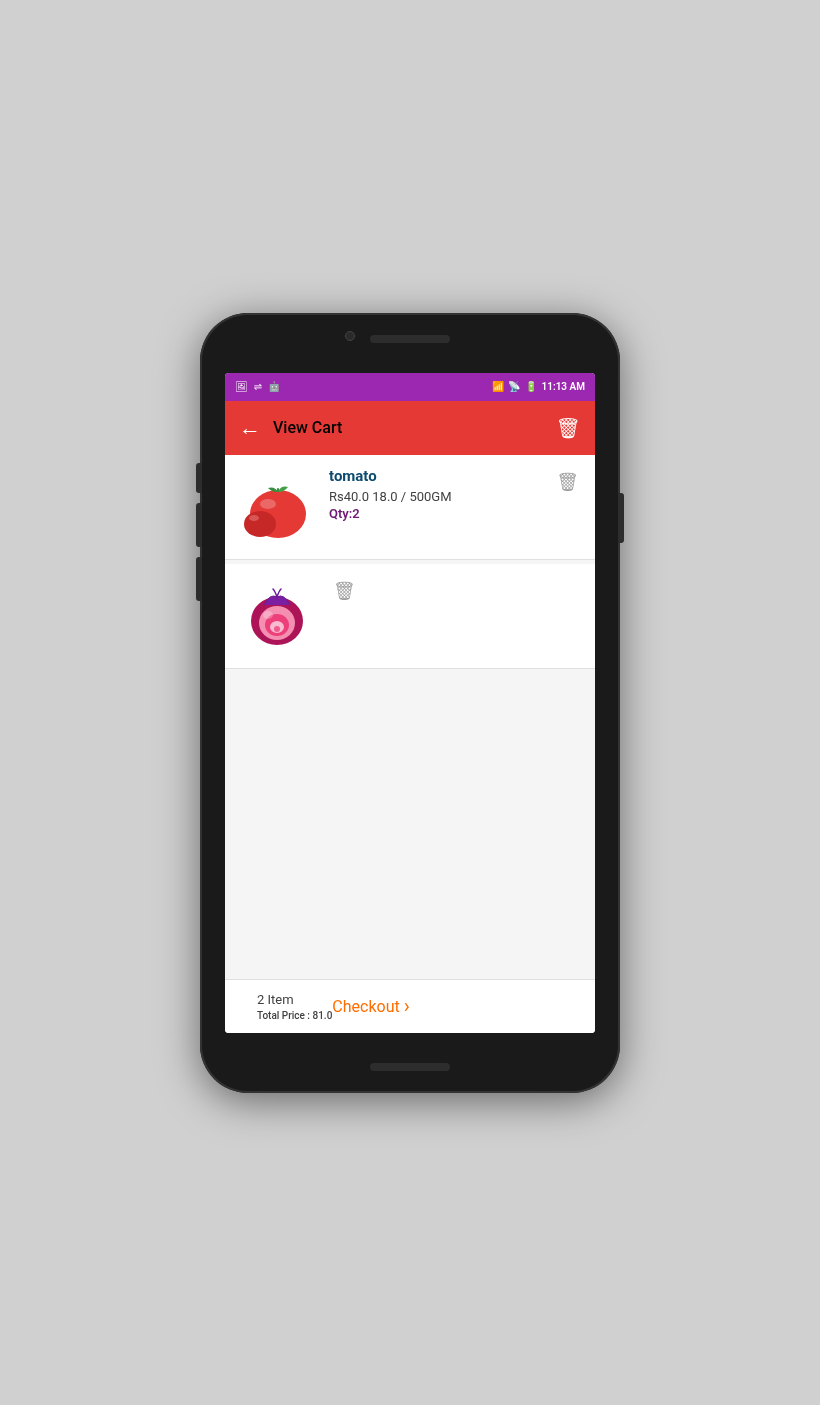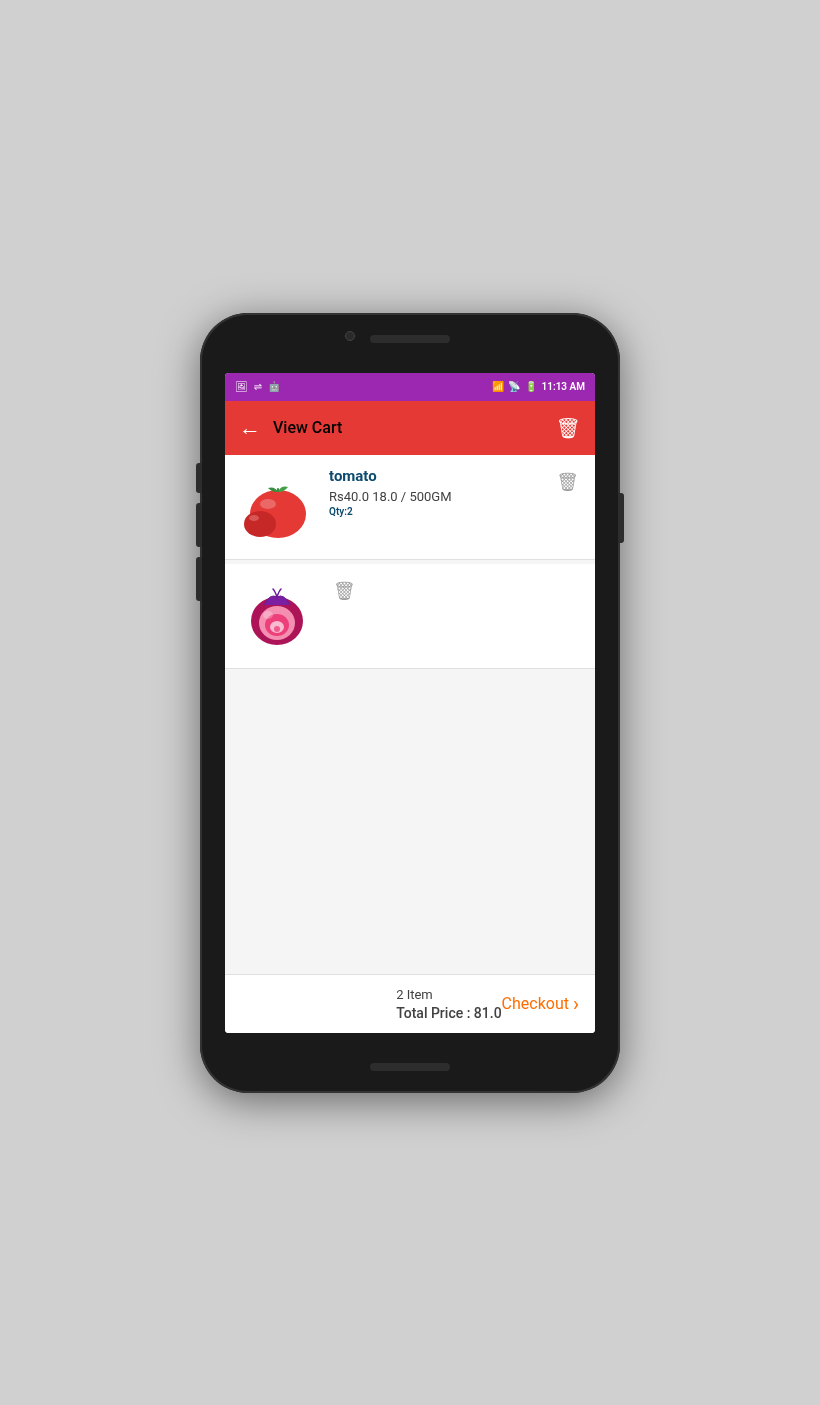--- a/index.html
+++ b/index.html
@@ -177,61 +177,61 @@
       margin-bottom: 4px;
     }
 
     .item-price {
       font-size: 13px;
       color: #424242;
       margin-bottom: 2px;
     }
 
     .item-qty {
-      font-size: 10px;
-      color: #0c4a6e;
+      font-size: 13px;
+      color: #701a75;
       font-weight: 600;
     }
 
     .item-delete {
       color: #9e9e9e;
       font-size: 18px;
       cursor: pointer;
       padding: 4px;
     }
 
     .spacer {
       flex: 1;
       background: #f5f5f5;
     }
 
     
     .footer {
       background: white;
-      padding: 12px 16px;
+      padding: 12px 32px;
       border-top: 1px solid #e0e0e0;
       display: flex;
       align-items: center;
-      justify-content: flex-end;
+      justify-content: flex-start;
       flex-shrink: 0;
     }
 
     .footer-info {
       display: flex;
       flex-direction: column;
     }
 
     .footer-item-count {
       font-size: 13px;
       color: #424242;
       margin-bottom: 3px;
     }
 
     .footer-total {
-      font-size: 14px;
+      font-size: 10px;
       color: #424242;
       font-weight: 500;
     }
 
     .checkout-btn {
       display: flex;
       align-items: center;
       color: #ff6d00;
       font-size: 16px;
       font-weight: 400;

